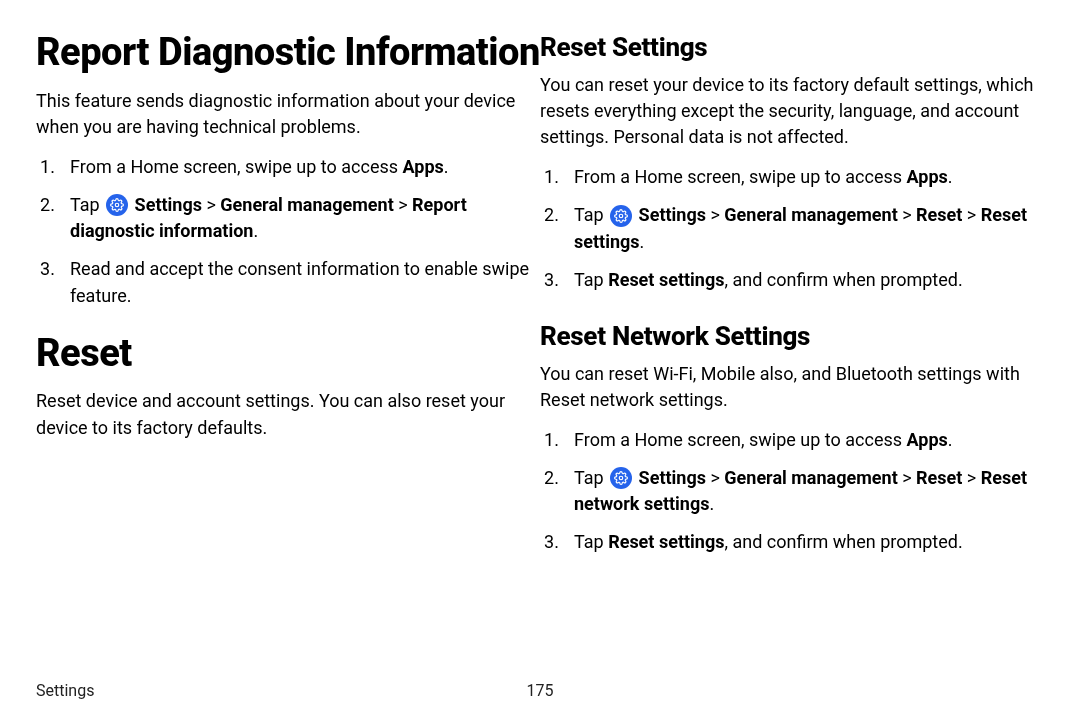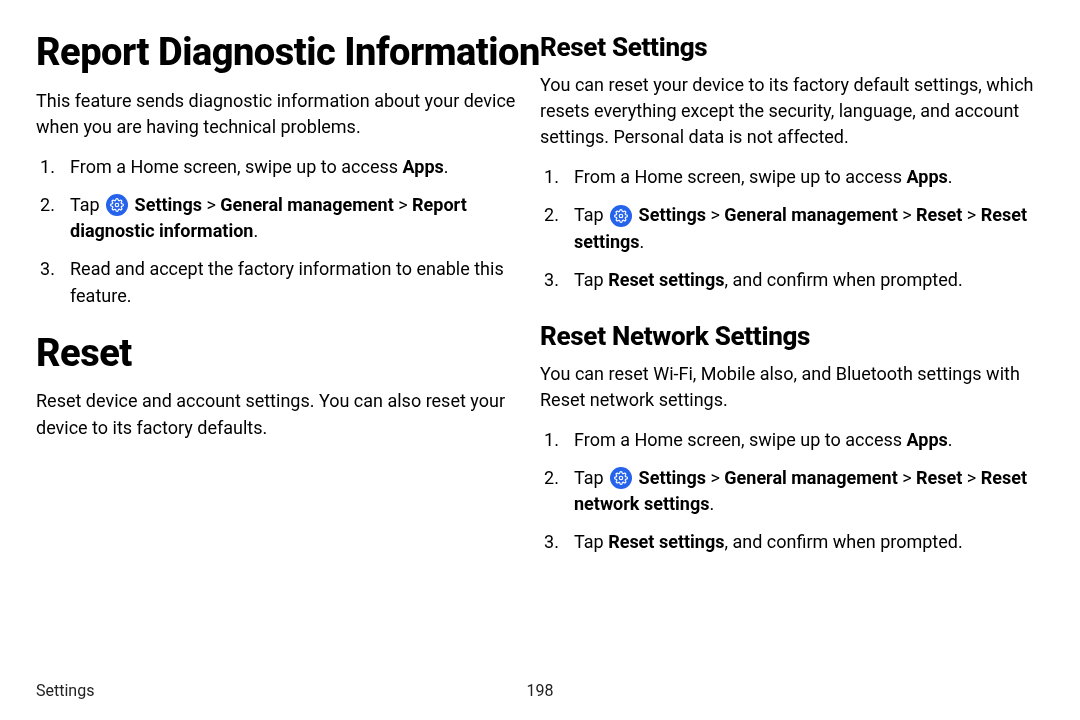--- a/index.html
+++ b/index.html
@@ -117,21 +117,21 @@
         <span>From a Home screen, swipe up to access </span><strong>Apps</strong><span>.</span>
       </li>
       <li>
         <span>Tap </span><span class="settings-icon">
             <svg viewBox="0 0 24 24" stroke-width="2">
               <circle cx="12" cy="12" r="3"></circle>
               <path d="M19.4 15a1.65 1.65 0 0 0 .33 1.82l.06.06a2 2 0 1 1-2.83 2.83l-.06-.06a1.65 1.65 0 0 0-1.82-.33 1.65 1.65 0 0 0-1 1.51V21a2 2 0 0 1-4 0v-.09a1.65 1.65 0 0 0-1-1.51 1.65 1.65 0 0 0-1.82.33l-.06.06a2 2 0 1 1-2.83-2.83l.06-.06a1.65 1.65 0 0 0 .33-1.82 1.65 1.65 0 0 0-1.51-1H3a2 2 0 0 1 0-4h.09a1.65 1.65 0 0 0 1.51-1 1.65 1.65 0 0 0-.33-1.82l-.06-.06A2 2 0 1 1 7.04 4.2l.06.06a1.65 1.65 0 0 0 1.82.33h0a1.65 1.65 0 0 0 1-1.51V3a2 2 0 0 1 4 0v.09a1.65 1.65 0 0 0 1 1.51 1.65 1.65 0 0 0 1.82-.33l.06-.06a2 2 0 1 1 2.83 2.83l-.06.06a1.65 1.65 0 0 0-.33 1.82v0a1.65 1.65 0 0 0 1.51 1H21a2 2 0 0 1 0 4h-.09a1.65 1.65 0 0 0-1.51 1z"></path>
             </svg>
           </span><strong> Settings</strong><span> &gt; </span><strong>General management</strong><span> &gt; </span><strong>Report diagnostic information</strong><span>.</span>
       </li>
-      <li>Read and accept the factory information to enable this feature.</li>
+      <li>Read and accept the consent information to enable swipe feature.</li>
     </ol>
 
     <h1>Reset</h1>
     <p class="body">Reset device and account settings. You can also reset your device to its factory defaults.</p>
   </div>
 
   <div class="col">
 
     <h2>Reset Settings</h2>
     <p class="body">You can reset your device to its factory default settings, which resets everything except the security, language, and account settings. Personal data is not affected.</p>
@@ -172,15 +172,15 @@
         <span>Tap </span><strong>Reset settings</strong><span>, and confirm when prompted.</span>
       </li>
     </ol>
 
   </div>
 </div>
 
 <div class="footer">
   <div class="footer-wrap">
     <span>Settings</span>
-    <span class="pagenum">198</span>
+    <span class="pagenum">175</span>
   </div>
 </div>
 
 </body></html>

